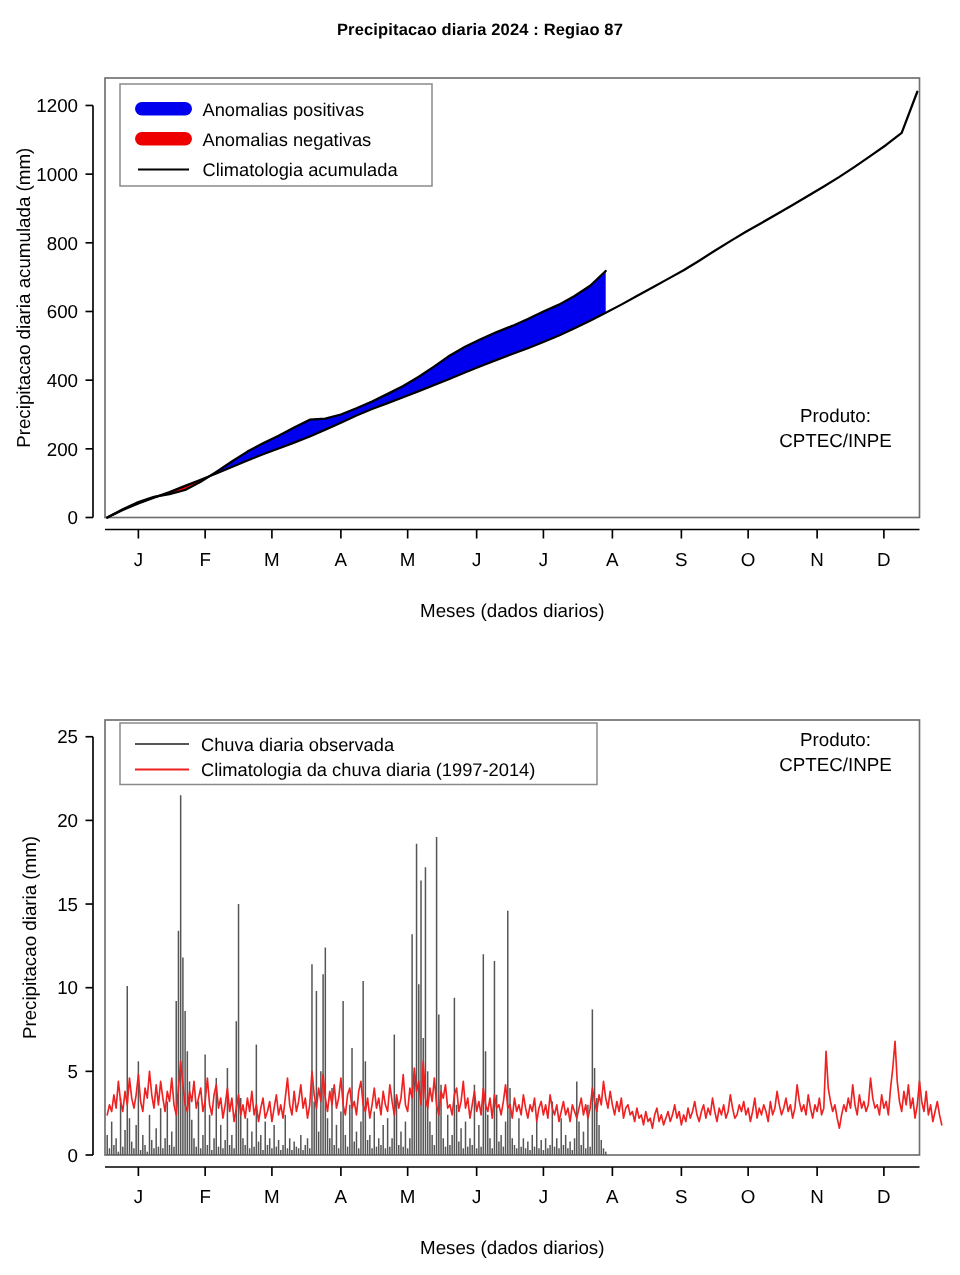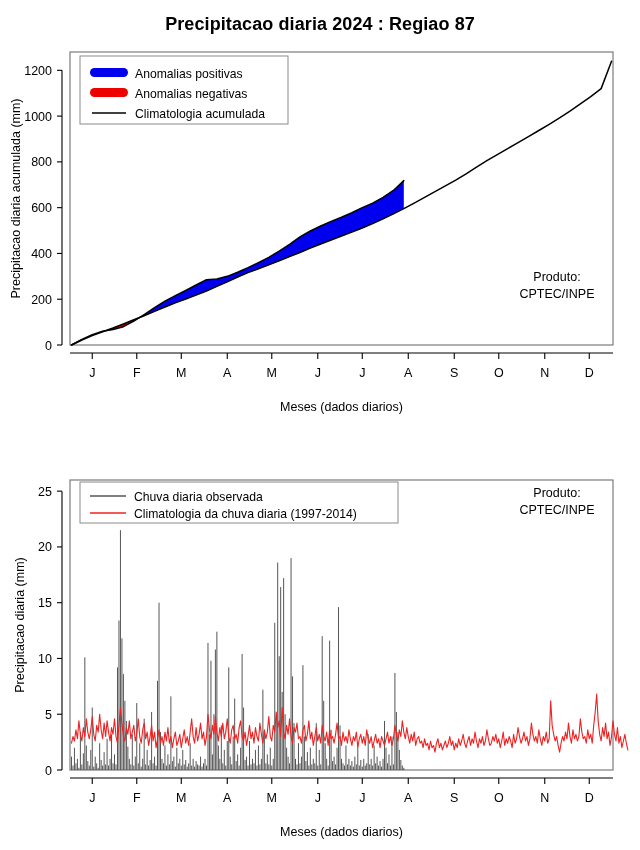--- a/index.html
+++ b/index.html
@@ -6,21 +6,21 @@
   body{
     width:640px;height:850px;background:#ffffff;
     font-family:"Liberation Sans", sans-serif;
     color:#000000;overflow:hidden;position:relative;
   }
   .panel{position:absolute;left:0;width:640px;}
   #panel-top{top:0;height:425px;}
   #panel-bottom{top:425px;height:425px;}
   .chart-title{
     position:absolute;top:14px;left:0;width:640px;text-align:center;
-    font-size:18px;font-weight:bold;letter-spacing:.1px;
+    font-size:11px;font-weight:bold;letter-spacing:.1px;
   }
   svg{position:absolute;top:0;left:0;overflow:visible;}
   .axis-line{stroke:#000;stroke-width:1.1;fill:none;}
   .tick{stroke:#000;stroke-width:1.1;}
   .ticklabel{font-size:12.5px;fill:#000;font-family:"Liberation Sans",sans-serif;}
   .axistitle{font-size:12.5px;fill:#000;font-family:"Liberation Sans",sans-serif;}
   .legend-box{fill:#fff;stroke:#8a8a8a;stroke-width:1;}
   .legend-text{font-size:12.2px;fill:#000;font-family:"Liberation Sans",sans-serif;}
   .produto{font-size:12.5px;fill:#000;font-family:"Liberation Sans",sans-serif;}
   .frame{fill:none;stroke:#6f6f6f;stroke-width:1.1;}

